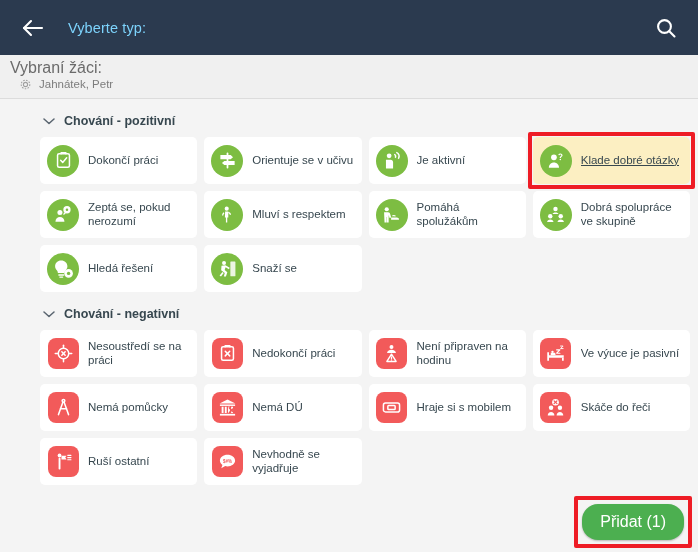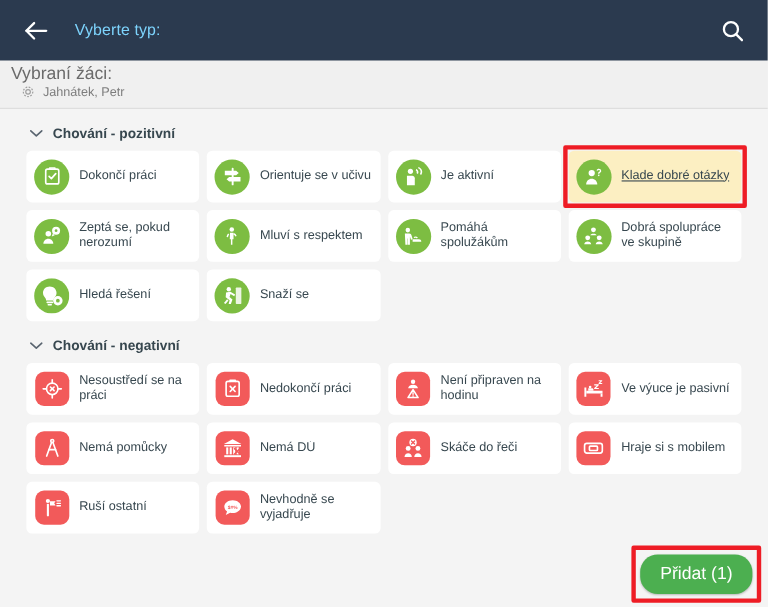--- a/index.html
+++ b/index.html
@@ -53,38 +53,39 @@
     padding: 6px 0 8px 10px;
     min-height: 39px;
   }
   .selbar .sel-label {
     font-size: 16px;
     color: #6b6b6b;
     line-height: 14px;
   }
   .selbar .sel-row {
     display: flex;
-    align-items: flex-start;
+    align-items: flex-end;
     margin-top: 3px;
     padding-left: 10px;
   }
   .selbar .sel-bullet {
     width: 11px; height: 11px;
     flex: 0 0 auto;
     display: flex; align-items: center; justify-content: center;
     margin-right: 8px;
   }
   .selbar .sel-name {
     font-size: 11.5px;
     color: #7d7d7d;
   }
 
   
   .content {
-    padding: 0 24px;
+    padding: 0 8px;
+    margin-left: 32px;
   }
 
   .section-head {
     display: flex;
     align-items: center;
     height: 26px;
     margin: 9px 0 3px 2px;
   }
   .section-head .chev {
     width: 14px; height: 14px;
@@ -519,20 +520,34 @@
           </span>
         </span>
         <span class="t-label">Nemá DÚ</span>
       </div>
     </div>
 
     <div class="tile-wrap">
       <div class="tile">
         <span class="t-icon">
           <span class="ico-square">
+            <svg width="19" height="19" viewBox="0 0 24 24" fill="none" stroke="#ffffff" stroke-width="1.9" stroke-linejoin="round">
+              <rect x="1.8" y="6.4" width="20.4" height="11.2" rx="2.6"></rect>
+              <rect x="7.4" y="9.6" width="9.2" height="5" rx="1"></rect>
+            </svg>
+          </span>
+        </span>
+        <span class="t-label">Hraje si s mobilem</span>
+      </div>
+    </div>
+
+    <div class="tile-wrap">
+      <div class="tile">
+        <span class="t-icon">
+          <span class="ico-square">
             <svg width="19" height="19" viewBox="0 0 24 24" fill="#ffffff">
               <circle cx="6.4" cy="12.2" r="2.8"></circle>
               <path d="M2.2 22c0-2.4 1.9-4.2 4.2-4.2s4.2 1.8 4.2 4.2z"></path>
               <circle cx="17.6" cy="12.2" r="2.8"></circle>
               <path d="M13.4 22c0-2.4 1.9-4.2 4.2-4.2s4.2 1.8 4.2 4.2z"></path>
               <circle cx="12" cy="5.4" r="4.2"></circle>
               <g stroke="#f25a5a" stroke-width="1.5" stroke-linecap="round">
                 <line x1="10.2" y1="3.6" x2="13.8" y2="7.2"></line>
                 <line x1="13.8" y1="3.6" x2="10.2" y2="7.2"></line>
               </g>
@@ -540,34 +555,20 @@
           </span>
         </span>
         <span class="t-label">Skáče do řeči</span>
       </div>
     </div>
 
     <div class="tile-wrap">
       <div class="tile">
         <span class="t-icon">
           <span class="ico-square">
-            <svg width="19" height="19" viewBox="0 0 24 24" fill="none" stroke="#ffffff" stroke-width="1.9" stroke-linejoin="round">
-              <rect x="1.8" y="6.4" width="20.4" height="11.2" rx="2.6"></rect>
-              <rect x="7.4" y="9.6" width="9.2" height="5" rx="1"></rect>
-            </svg>
-          </span>
-        </span>
-        <span class="t-label">Hraje si s mobilem</span>
-      </div>
-    </div>
-
-    <div class="tile-wrap">
-      <div class="tile">
-        <span class="t-icon">
-          <span class="ico-square">
             <svg width="19" height="19" viewBox="0 0 24 24" fill="#ffffff">
               <circle cx="7" cy="4.4" r="2.4"></circle>
               <rect x="5.8" y="7.4" width="2.4" height="14.6" rx="1"></rect>
               <path d="M9.4 4.6h6.4l-1.6 2.4 1.6 2.4H9.4z"></path>
               <g stroke="#ffffff" stroke-width="1.5" stroke-linecap="round">
                 <line x1="17.4" y1="4.2" x2="21.4" y2="4.2"></line>
                 <line x1="17.4" y1="7" x2="21.4" y2="7"></line>
                 <line x1="17.4" y1="9.8" x2="21.4" y2="9.8"></line>
               </g>
             </svg>

